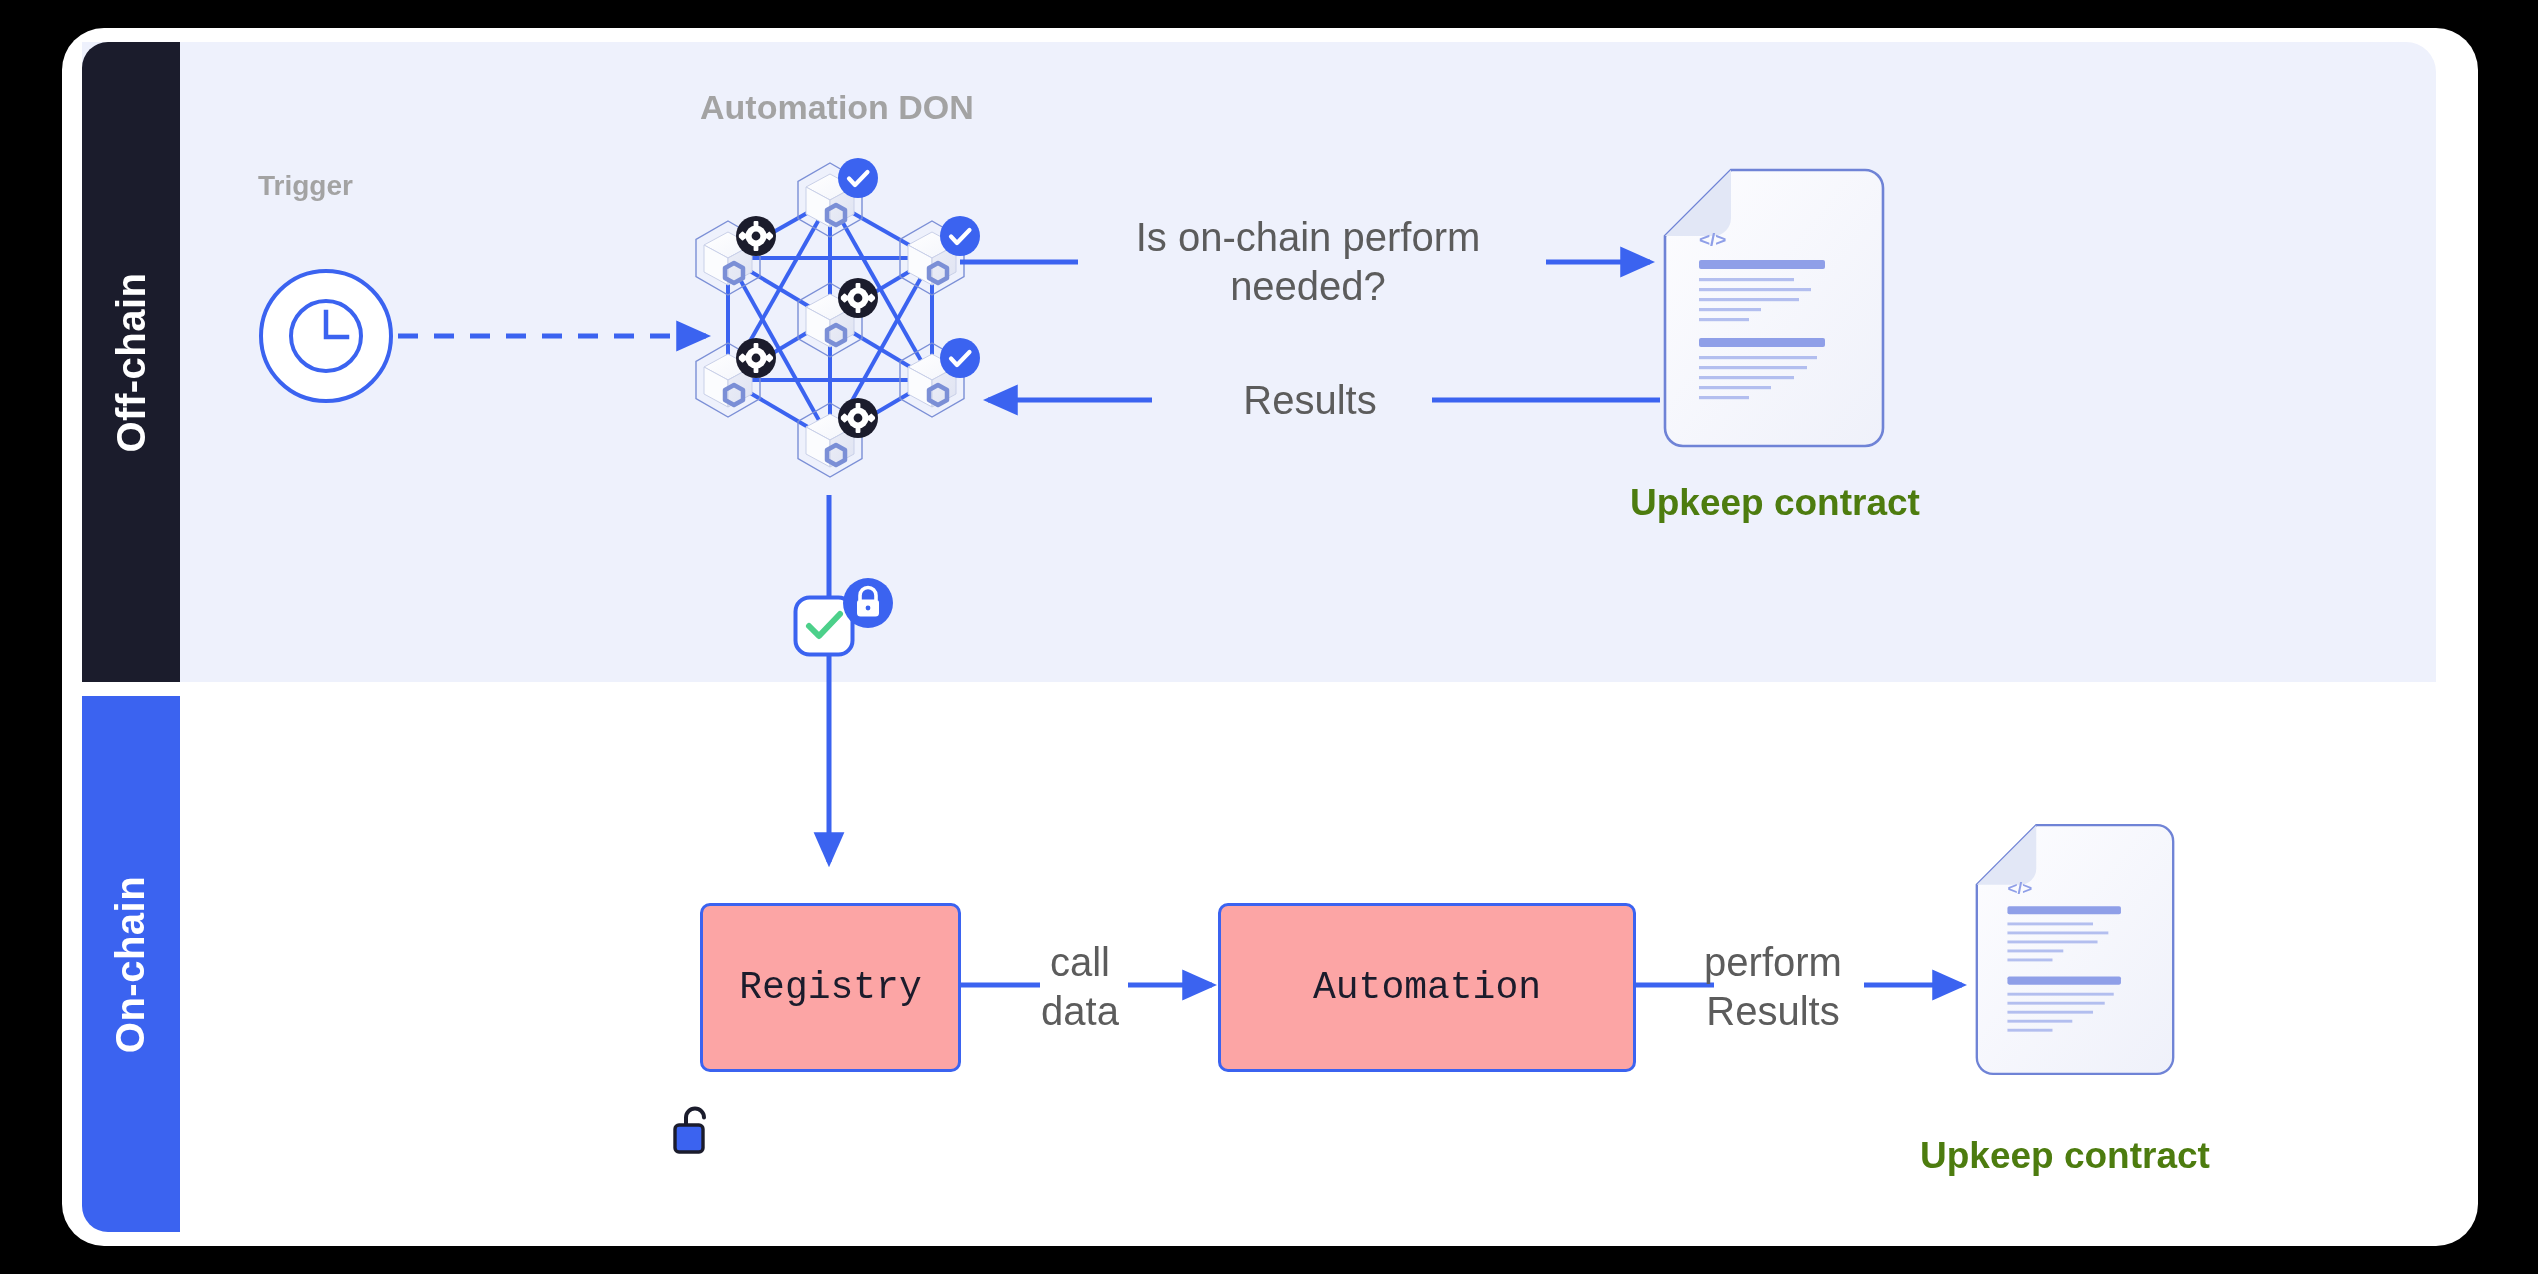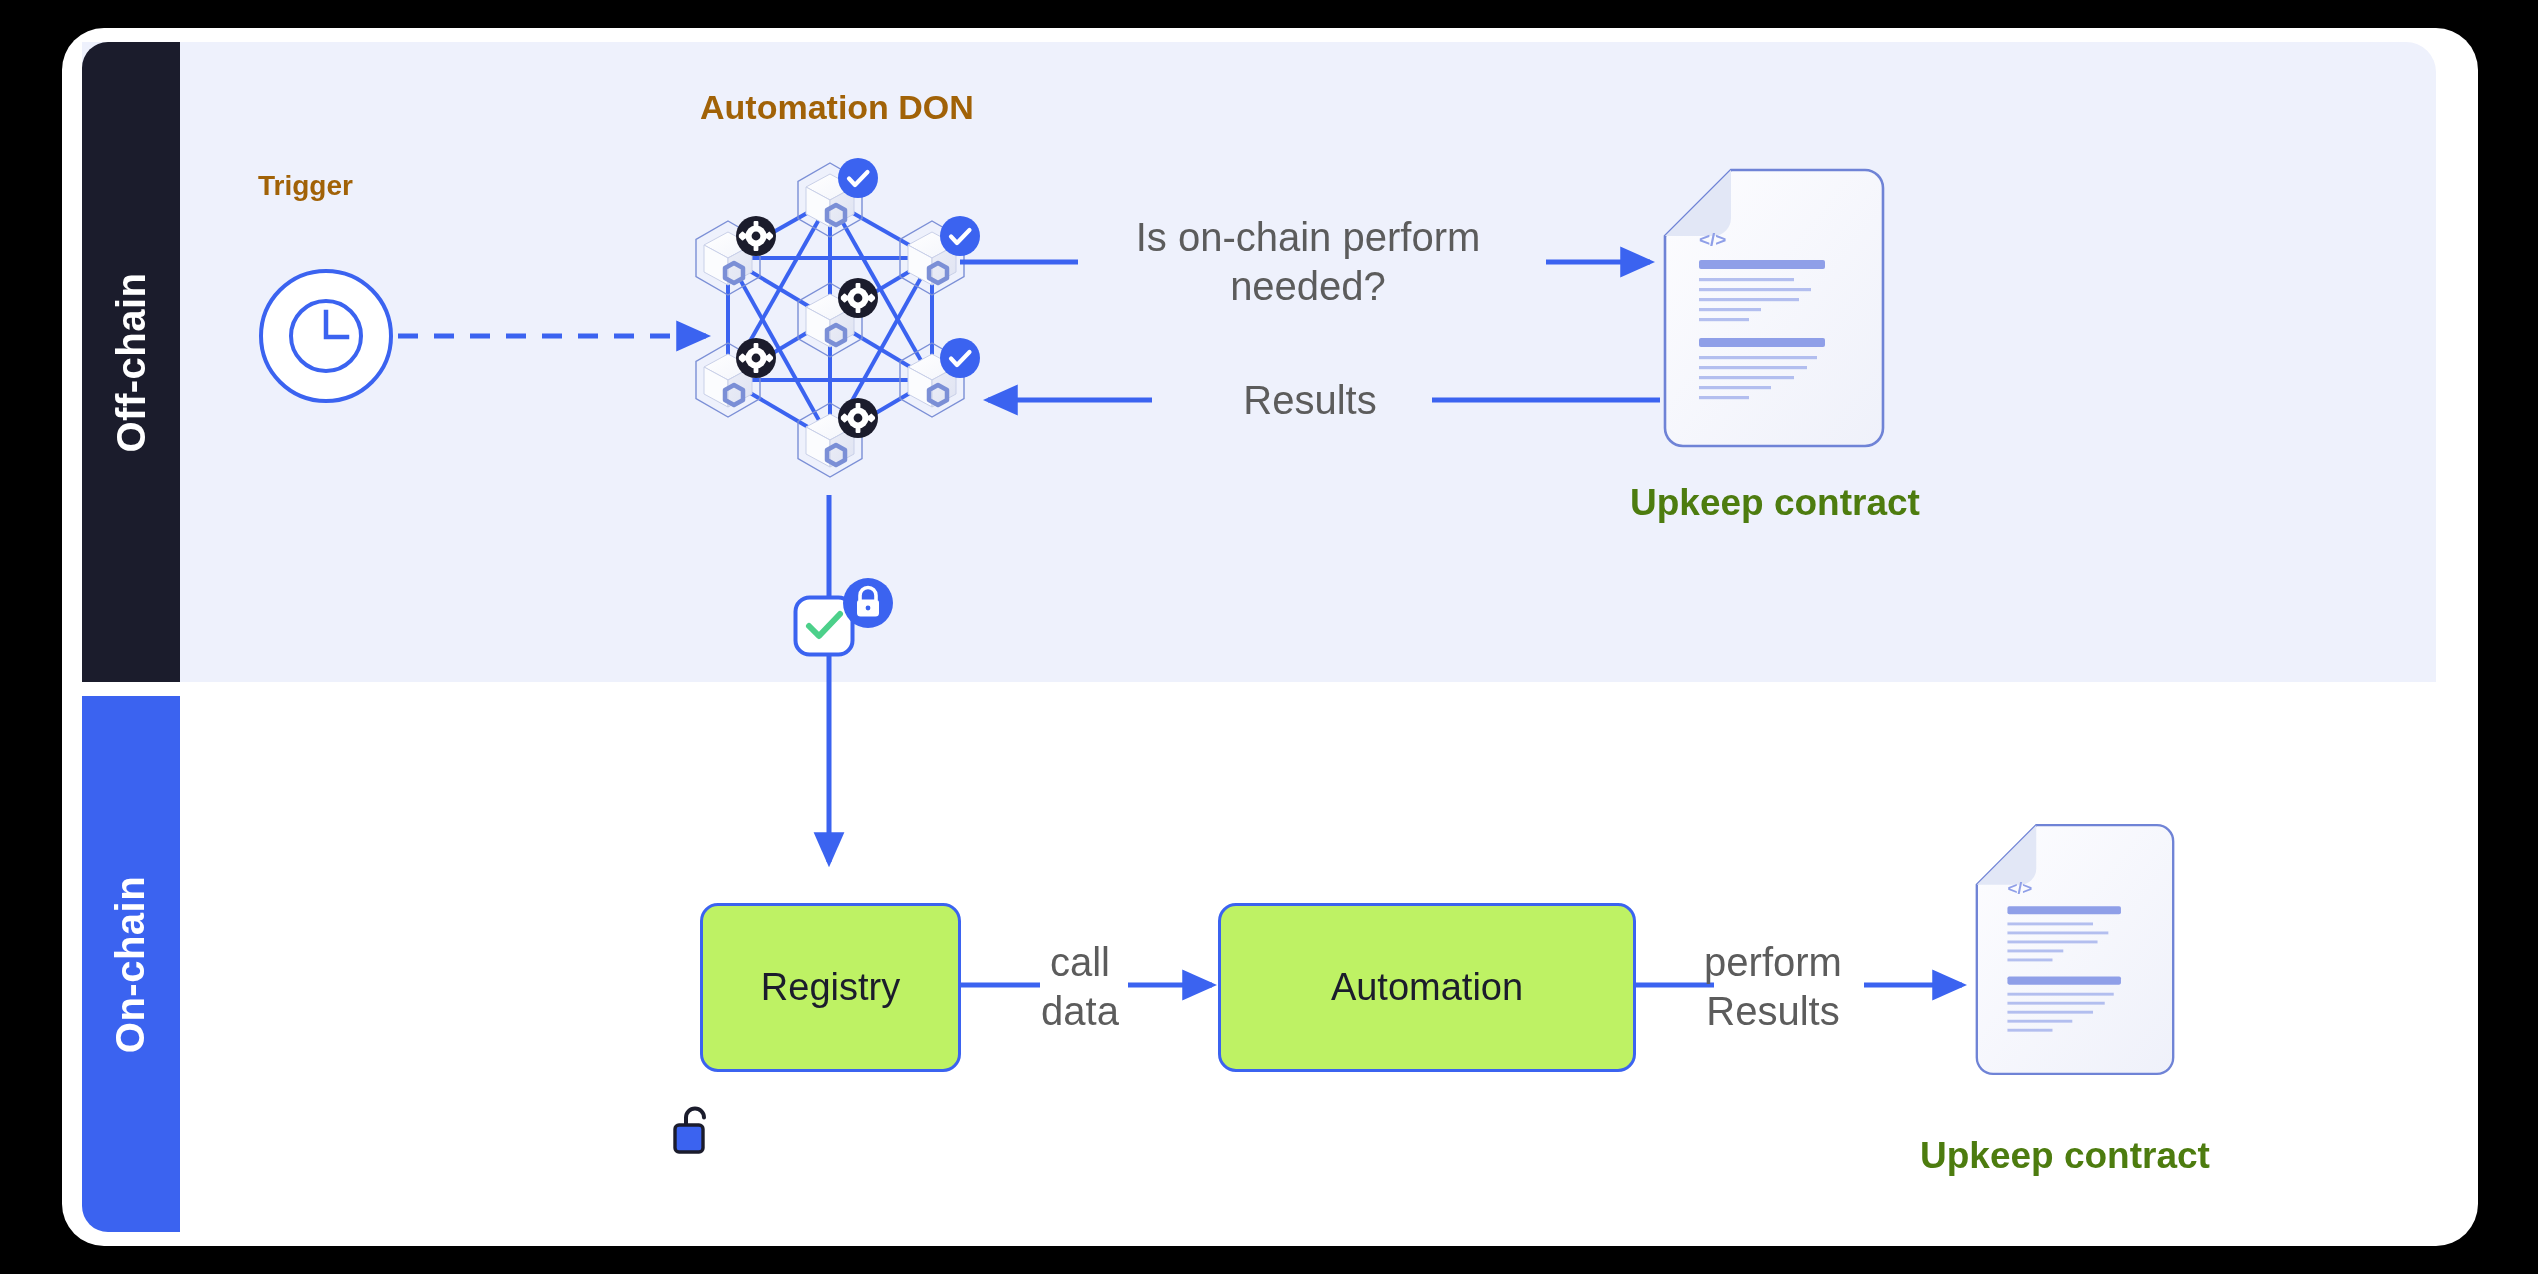--- a/index.html
+++ b/index.html
@@ -71,21 +71,21 @@
     top: 696px;
     height: 536px;
     background: #3b63f0;
     border-radius: 0 0 0 26px;
   }
 
   
   .heading {
     position: absolute;
     font-weight: bold;
-    color: #a16207;
+    color: #a3a3a3;
     white-space: nowrap;
   }
   .edge-label {
     position: absolute;
     color: #5c5c5c;
     font-size: 40px;
     line-height: 1.22;
     text-align: center;
     white-space: pre-line;
   }
@@ -121,28 +121,29 @@
     color: #4d7c0f;
     white-space: nowrap;
     text-align: left;
   }
   #caption-offchain { left: 1630px; top: 482px; width: 290px; }
   #caption-onchain  { left: 1920px; top: 1135px; width: 310px; }
 
   
   .node-box {
     position: absolute;
-    background: #bef264;
+    background: #fca5a5;
     border: 3px solid #3b63f0;
-    border-radius: 18px;
+    border-radius: 10px;
     display: flex;
     align-items: center;
     justify-content: center;
     font-size: 38px;
     color: #1b1c2c;
+    font-family: Liberation Mono, monospace;
   }
   #box-registry  { left: 700px;  top: 903px; width: 255px; height: 163px; }
   #box-forwarder { left: 1218px; top: 903px; width: 412px; height: 163px; }
 
   
   #wires {
     position: absolute;
     left: 0; top: 0;
     width: 2538px;
     height: 1274px;

